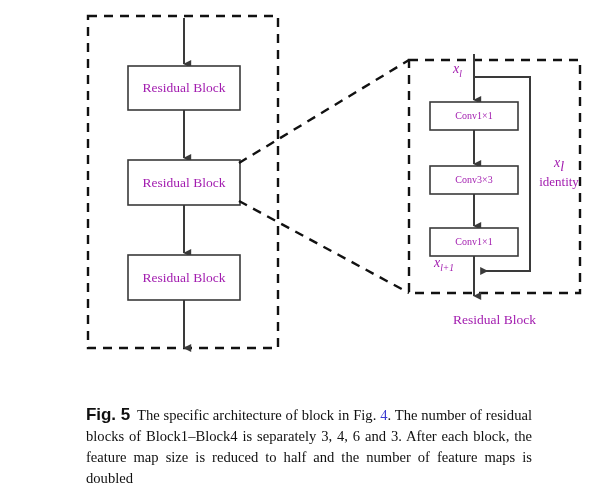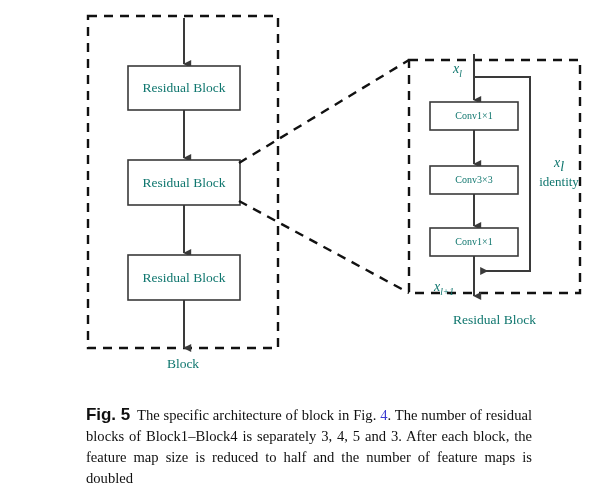--- a/index.html
+++ b/index.html
@@ -25,21 +25,21 @@
     height: 400px;
   }
   #figure svg {
     display: block;
   }
 
   
   .lbl {
     position: absolute;
     font-family: "Liberation Serif", serif;
-    color: #0f766e;
+    color: #a21caf;
     white-space: nowrap;
     line-height: 1;
   }
 
   .box-label {
     font-size: 13.5px;
   }
   .conv-label {
     font-size: 10px;
   }
@@ -134,34 +134,33 @@
 
     <line x1="474" y1="256" x2="474" y2="296" stroke="#3a3a3a" stroke-width="2" marker-end="url(#arrowDown)"></line>
   </svg>
 
   <div class="lbl box-label" style="left:128px; top:66px; width:112px; height:44px; display:flex; align-items:center; justify-content:center;">Residual Block</div>
 
   <div class="lbl box-label" style="left:128px; top:160px; width:112px; height:45px; display:flex; align-items:center; justify-content:center;">Residual Block</div>
 
   <div class="lbl box-label" style="left:128px; top:255px; width:112px; height:45px; display:flex; align-items:center; justify-content:center;">Residual Block</div>
 
-  <div class="lbl panel-caption" style="left:88px; top:357px; width:190px; text-align:center;">Block</div>
 
   <div class="lbl math" style="left:453px; top:62px;"><span>x</span><sub>l</sub></div>
 
   <div class="lbl conv-label" style="left:430px; top:102px; width:88px; height:28px; display:flex; align-items:center; justify-content:center;">Conv1×1</div>
 
   <div class="lbl conv-label" style="left:430px; top:166px; width:88px; height:28px; display:flex; align-items:center; justify-content:center;">Conv3×3</div>
 
   <div class="lbl conv-label" style="left:430px; top:228px; width:88px; height:28px; display:flex; align-items:center; justify-content:center;">Conv1×1</div>
 
   <div class="lbl identity-label" style="left:536px; top:155px; width:46px;">
     <span class="math">x</span><sub class="math">l</sub><br>
     <span>identity</span>
   </div>
 
-  <div class="lbl math" style="left:434px; top:280px;"><span>x</span><sub>l+1</sub></div>
+  <div class="lbl math" style="left:434px; top:256px;"><span>x</span><sub>l+1</sub></div>
 
   <div class="lbl panel-caption" style="left:409px; top:313px; width:171px; text-align:center;">Residual Block</div>
 
 </div>
 
-<div id="caption"><span class="figno">Fig. 5</span><span class="gap"></span><span>The specific architecture of block in Fig.&nbsp;</span><span class="xref">4</span><span>. The number of residual blocks of Block1–Block4 is separately 3, 4, 5 and 3. After each block, the feature map size is reduced to half and the number of feature maps is doubled</span></div>
+<div id="caption"><span class="figno">Fig. 5</span><span class="gap"></span><span>The specific architecture of block in Fig.&nbsp;</span><span class="xref">4</span><span>. The number of residual blocks of Block1–Block4 is separately 3, 4, 6 and 3. After each block, the feature map size is reduced to half and the number of feature maps is doubled</span></div>
 
 </body></html>

